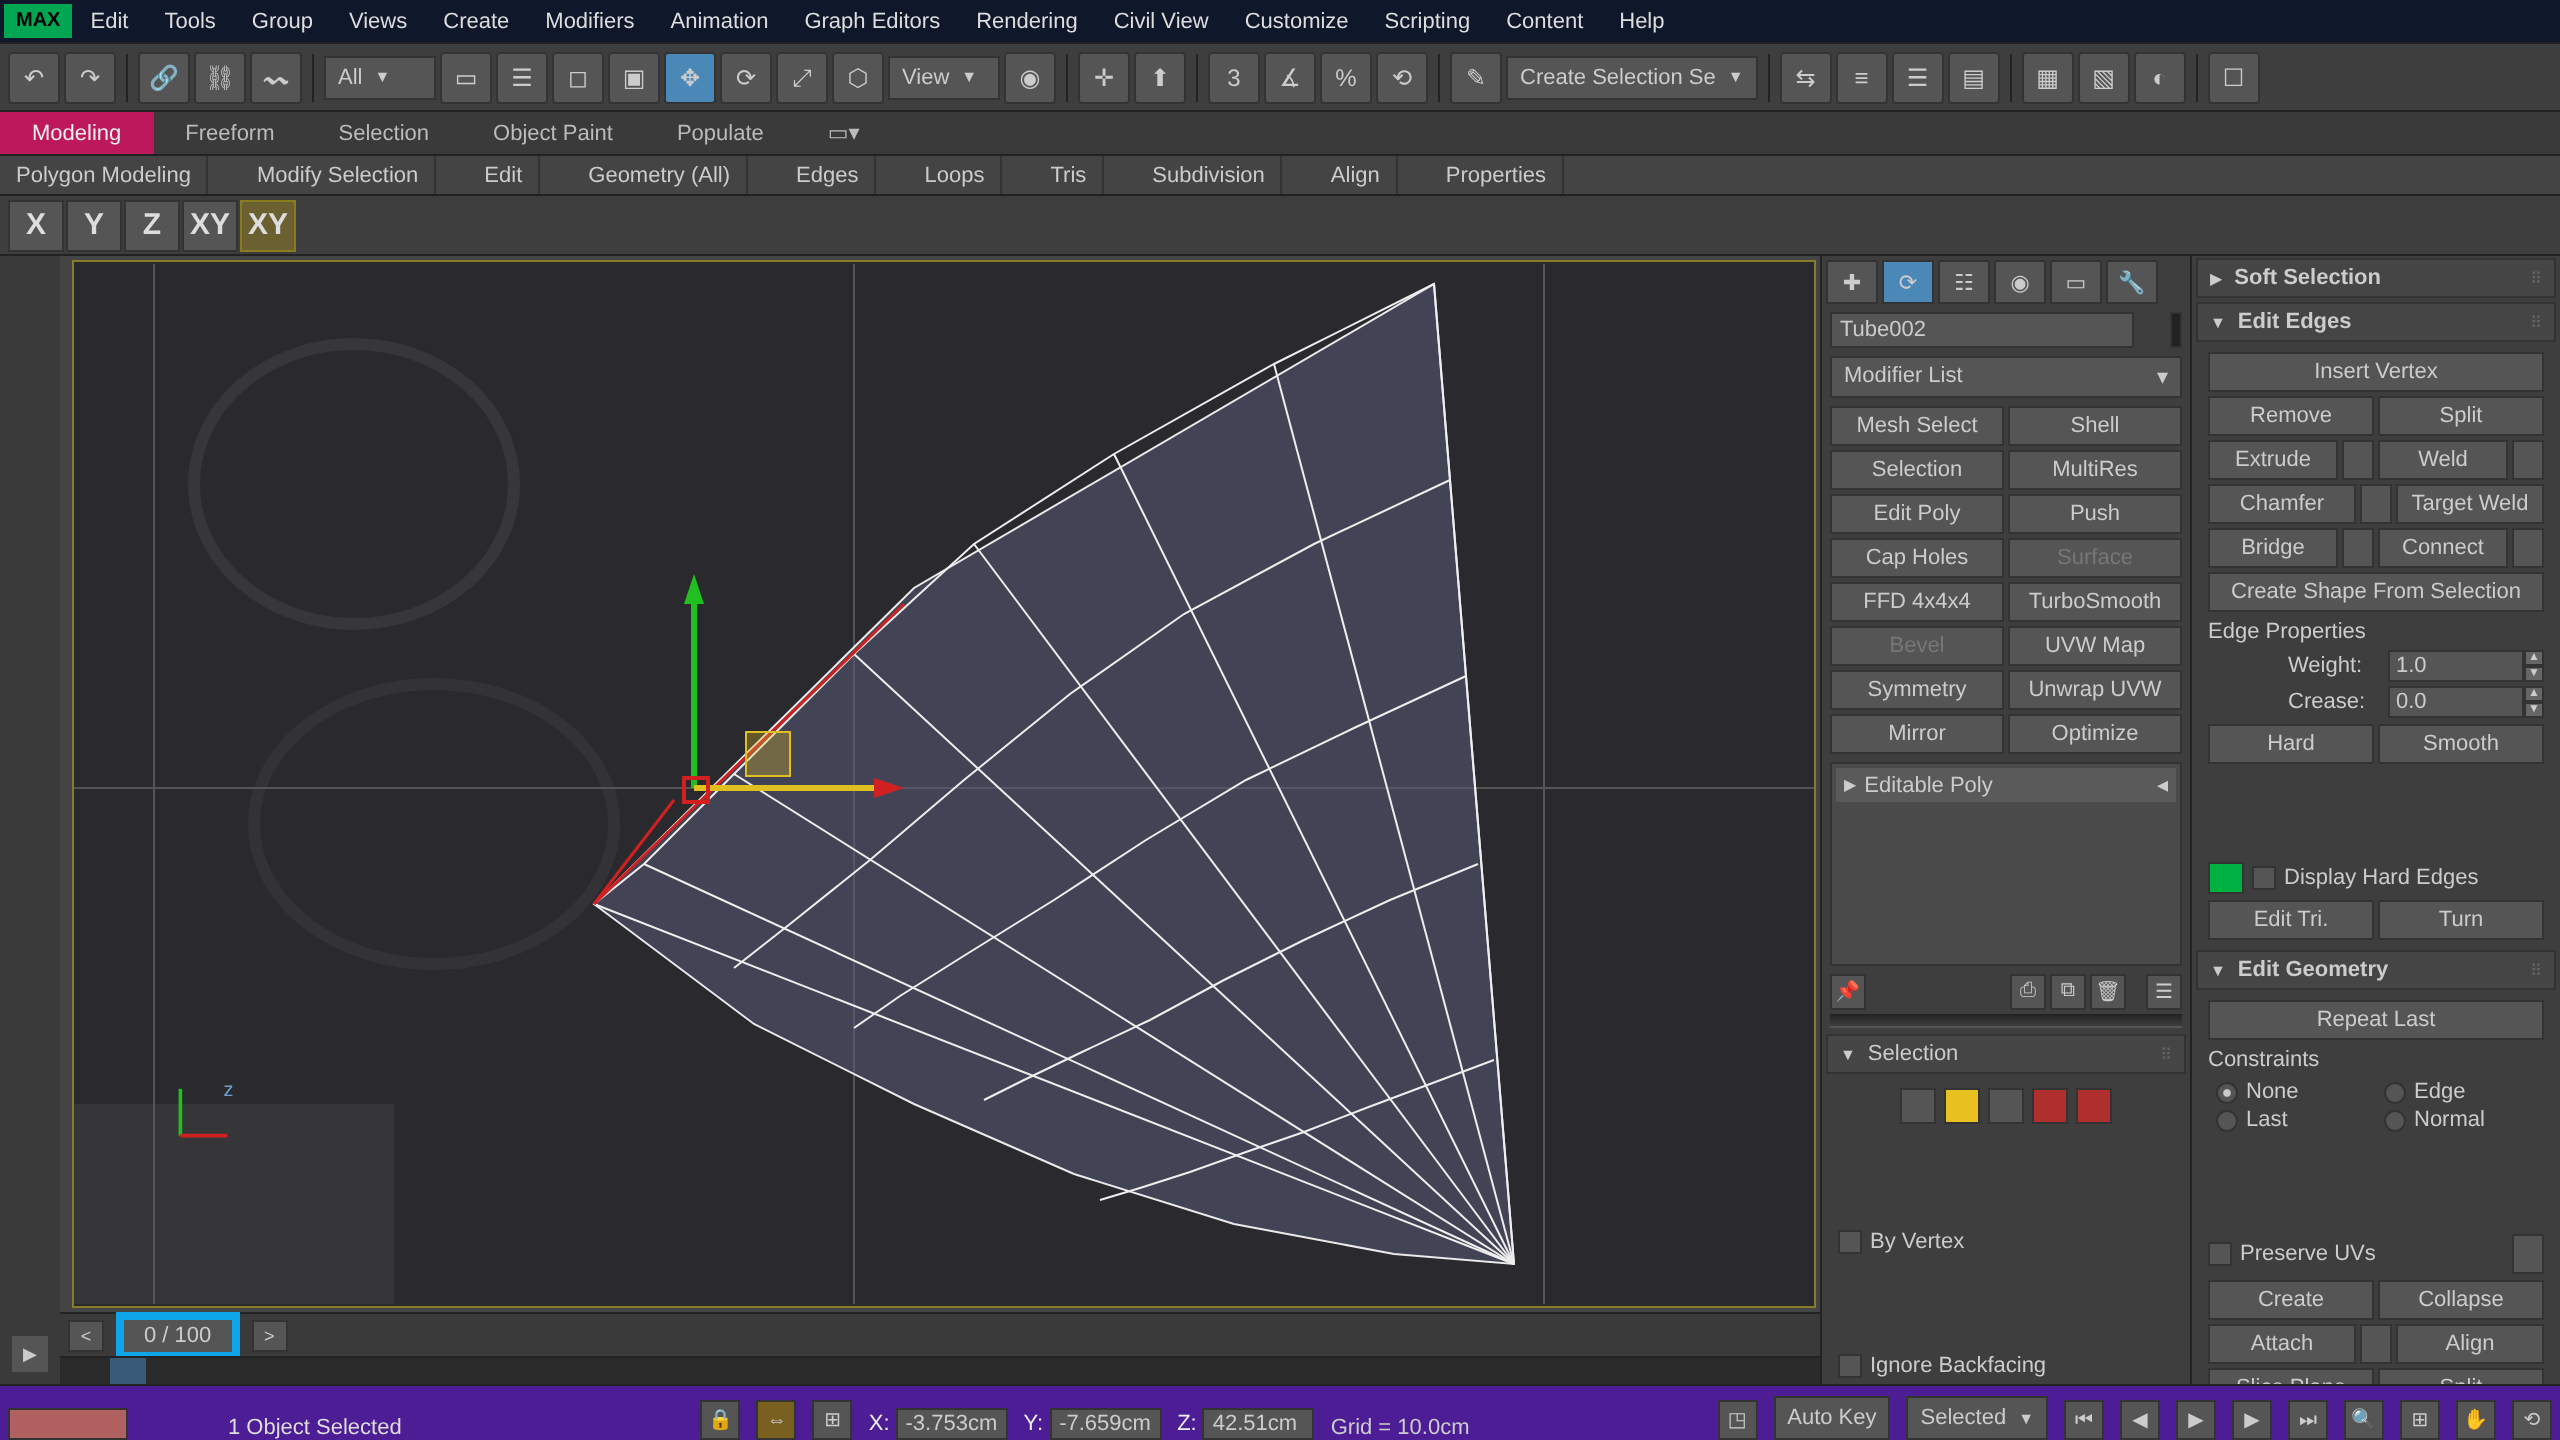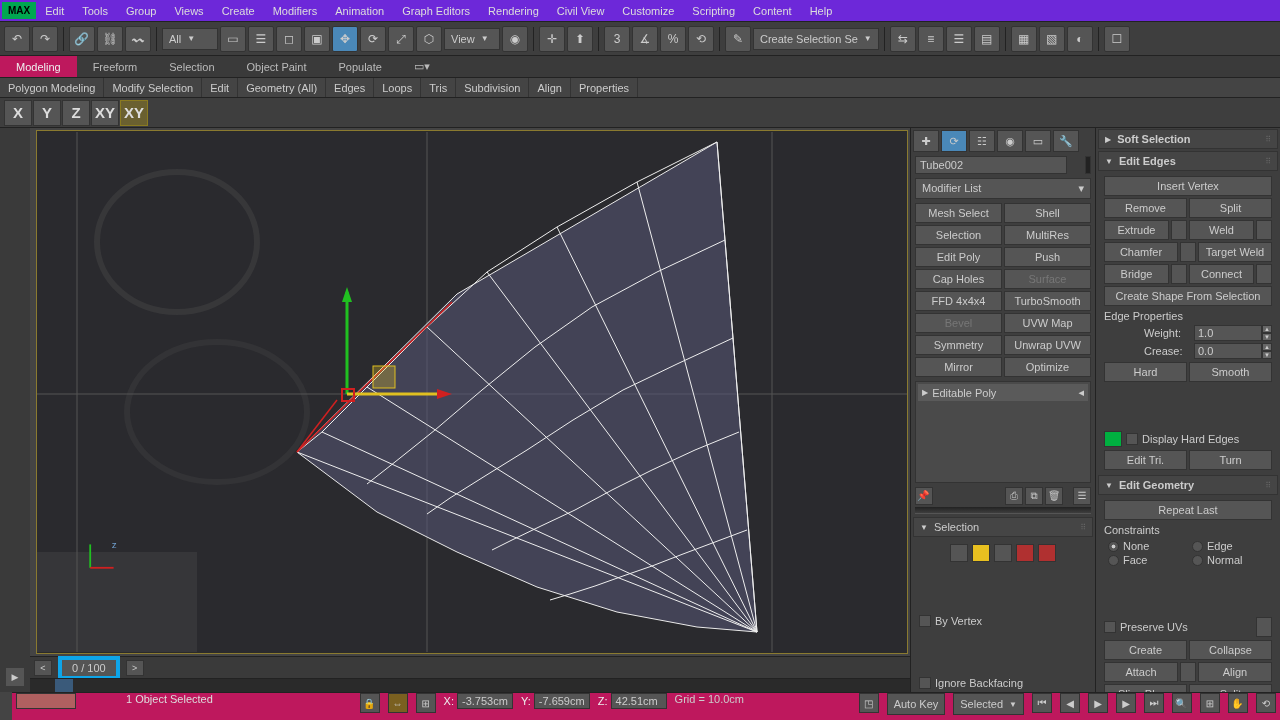--- a/index.html
+++ b/index.html
@@ -1,37 +1,37 @@
 <!DOCTYPE html>
 <html><head>
 <meta charset="utf-8">
 <style>
 * { margin: 0; padding: 0; box-sizing: border-box; font-family: Tahoma, Arial, sans-serif; font-size: 11px; user-select: none; }
 body { width: 1280px; height: 720px; background: #444; color: #ccc; overflow: hidden; position: relative; }
 
 
-.menubar { height: 22px; background: #6d28d9; display: flex; align-items: center; padding-left: 2px; border-bottom: 1px solid #222; }
+.menubar { height: 22px; background: #0f172a; display: flex; align-items: center; padding-left: 2px; border-bottom: 1px solid #222; }
 .max-btn { background: #00a651; color: #000; font-weight: bold; padding: 3px 6px; font-size: 10px; }
 .menu-item { padding: 4px 9px; color: #ddd; }
 
 
 .maintoolbar { height: 34px; background: #3e3e3e; display: flex; align-items: center; padding: 0 4px; border-bottom: 1px solid #222; gap: 2px; }
 .tbtn { width: 26px; height: 26px; background: #555; border: 1px solid #333; border-radius: 2px; display: flex; align-items: center; justify-content: center; color: #ccc; font-size: 12px; }
 .tbtn.selected { background: #4a88b8; }
 .sep { width: 1px; height: 24px; background: #222; margin: 0 3px; }
 .combo { background: #555; border: 1px solid #333; height: 22px; padding: 2px 6px; color: #ccc; display: flex; align-items: center; gap: 6px; min-width: 56px; }
 .combo .arrow { font-size: 8px; }
 
 
 .ribbon-tabs { height: 22px; background: #3a3a3a; display: flex; align-items: stretch; border-bottom: 1px solid #222; }
 .ribbon-tab { padding: 4px 16px; color: #bbb; display: flex; align-items: center; }
 .ribbon-tab.active { background: #be185d; color: #eee; }
 
 
-.ribbon-sub { height: 20px; background: #444; display: flex; align-items: stretch; border-bottom: 1px solid #222; }
+.ribbon-sub { height: 20px; background: #444; display: flex; align-items: stretch; border-bottom: 1px solid #222; gap: 16px; }
 .ribbon-sub-item { padding: 3px 8px; color: #ccc; border-right: 1px solid #333; display: flex; align-items: center; }
 
 
 .axis-row { height: 30px; background: #3e3e3e; display: flex; align-items: center; padding: 0 4px; gap: 1px; border-bottom: 1px solid #222; }
 .axis-btn { width: 28px; height: 26px; background: #555; border: 1px solid #333; display: flex; align-items: center; justify-content: center; font-size: 15px; font-weight: bold; color: #ddd; }
 .axis-btn.locked { background: #6a6030; border-color: #8a7a20; }
 
 
 .main-area { position: absolute; top: 128px; left: 0; right: 0; bottom: 28px; display: flex; }
 
@@ -104,21 +104,21 @@
 .spin-btns div { flex: 1; background: #666; border: 1px solid #333; font-size: 6px; display: flex; align-items: center; justify-content: center; }
 
 .radio-grid { display: grid; grid-template-columns: 1fr 1fr; gap: 2px 8px; padding: 2px 8px; }
 .radio-row { display: flex; align-items: center; gap: 4px; }
 .radio { width: 11px; height: 11px; border-radius: 50%; background: #555; border: 1px solid #333; }
 .radio.on { background: radial-gradient(#ccc 25%, #555 35%); }
 
 .green-sw { width: 18px; height: 16px; background: #00b040; border: 1px solid #333; }
 
 
-.statusbar { position: absolute; bottom: 0; left: 0; right: 0; height: 28px; background: #be185d; display: flex; align-items: flex-start; border-top: 1px solid #222; padding: 0 4px; gap: 8px; margin-left: 12px; }
+.statusbar { position: absolute; bottom: 0; left: 0; right: 0; height: 28px; background: #4c1d95; display: flex; align-items: flex-end; border-top: 1px solid #222; padding: 0 4px; gap: 8px; }
 .stat-block { display: flex; align-items: center; gap: 3px; }
 .stat-label { color: #eee; }
 .stat-val { background: #555; border: 1px solid #333; padding: 1px 4px; min-width: 56px; color: #ccc; }
 .sb-btn { width: 20px; height: 20px; background: #555; border: 1px solid #333; display: flex; align-items: center; justify-content: center; font-size: 10px; }
 .sb-btn.locked { background: #7a6020; }
 .status-msg { padding-left: 12px; color: #ddd; min-width: 200px; }
 
 .mini-axis { position: absolute; left: 46px; bottom: 78px; width: 36px; height: 36px; }
 
 
@@ -475,21 +475,21 @@
           <div class="radio-row">
               <div class="radio on"></div>
               <span>None</span>
             </div>
           <div class="radio-row">
               <div class="radio"></div>
               <span>Edge</span>
             </div>
           <div class="radio-row">
               <div class="radio"></div>
-              <span>Face</span>
+              <span>Last</span>
             </div>
           <div class="radio-row">
               <div class="radio"></div>
               <span>Normal</span>
             </div>
         </div>
         <div class="checkrow">
             <div class="chk"></div>
             <span>Preserve UVs</span>
             <div class="mini-chk" style="margin-left:auto"></div>

